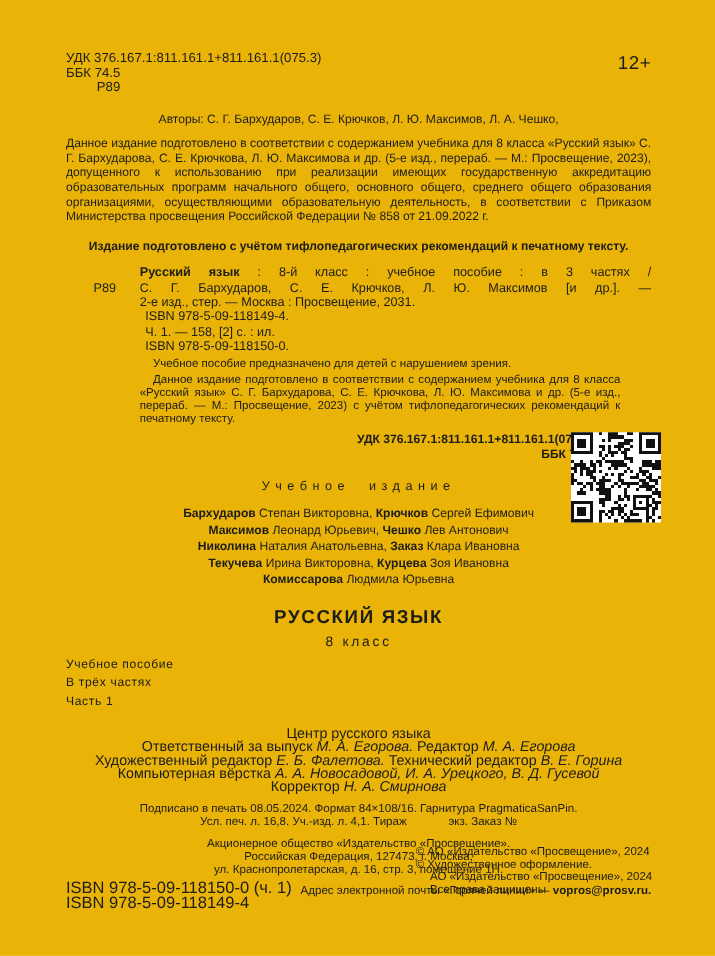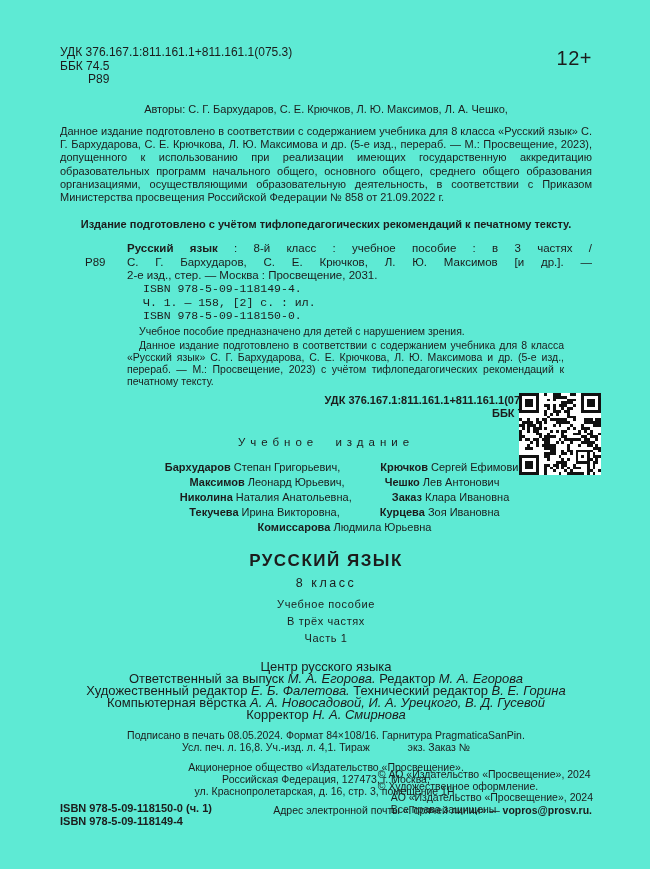--- a/index.html
+++ b/index.html
@@ -1,69 +1,69 @@
 <!DOCTYPE html>
 <html><head>
 <meta charset="utf-8">
 <style>
   html,body { margin:0; padding:0; background:#ffffff; }
   .page {
     width:650px; height:869px; box-sizing:border-box; position:relative;
-    margin:0 auto; background:#5eead4; overflow:hidden;
+    margin:0 auto; background:#eab308; overflow:hidden;
     padding:46px 58px 0 60px;
     font-family:"Liberation Sans","DejaVu Sans",sans-serif;
     color:#1c1c1c;
     -webkit-font-smoothing:antialiased;
   }
   .top-row { display:flex; justify-content:space-between; align-items:flex-start; }
   .codes { font-size:12px; line-height:13.5px; }
   .codes .indent { padding-left:28px; }
-  .age { font-size:20px; line-height:22px; letter-spacing:0.5px; margin-top:1px; }
+  .age { font-size:17px; line-height:22px; letter-spacing:0.5px; margin-top:1px; }
 
   .authors { text-align:center; font-size:11px; line-height:13.5px; margin-top:16px; }
   .authors b { font-weight:normal; }
 
   .conformity { text-align:justify; font-size:11px; line-height:13.2px; margin:9px 0 0 0; }
 
   .typhlo { text-align:center; font-weight:bold; font-size:11px; line-height:13px; margin-top:14px; }
 
   .bib { position:relative; margin-top:11px; padding-left:67px; font-size:11.5px; line-height:13.4px; }
   .bib-code { position:absolute; left:25px; top:13.4px; }
   .bib-line.j { text-align:justify; text-align-last:justify; }
-  .bib-line.ind { margin-left:16px;font-family:Liberation Mono, monospace; }
+  .bib-line.ind { margin-left:5px; }
   .bib-note { font-size:10.5px; line-height:11.8px; text-indent:12px; text-align:justify;
               width:437px; margin:3px 0 0 0; }
   .bib-udk { font-weight:bold; font-size:11px; line-height:13px; text-align:right;
              padding-right:53px; margin-top:6px; }
 
   .edition-heading { text-align:center; font-size:11.5px; letter-spacing:5px; word-spacing:9px; margin-top:16px; }
 
   .names { text-align:center; font-size:11px; line-height:15px; margin-top:12px; }
-  .names b { font-weight:bold;margin-left:37px; }
+  .names b { font-weight:bold; }
 
   .qr { position:absolute; right:49px; top:393px; width:82px; height:82px; }
 
   .book-title { text-align:center; font-weight:bold; font-size:17px; letter-spacing:1.5px; margin-top:16px; }
   .grade { text-align:center; font-size:12.5px; letter-spacing:2.5px; margin-top:5px; }
-  .sub { text-align:center; font-size:11px; letter-spacing:0.6px; margin-top:5px; }
+  .sub { font-size:11px; letter-spacing:0.6px; margin-top:5px; }
   .sub.first { margin-top:8px; }
 
   .staff { text-align:center; font-size:13px; line-height:12px; margin-top:17px; }
   .staff i { font-style:italic; }
 
   .print-info { text-align:center; font-size:10.5px; line-height:12px; margin-top:8px; }
   .pre { white-space:pre-wrap; }
 
   .publisher { text-align:center; font-size:10.5px; line-height:12px; margin-top:8px; }
   .email-line { text-align:right; font-size:10.5px; line-height:12px; margin-top:7px; }
   .email-line b { font-weight:bold; }
 
   .footer { position:absolute; left:60px; right:57px; bottom:42px;
             display:flex; justify-content:space-between; align-items:flex-start; }
-  .isbns { font-weight:bold; font-size:11px; line-height:12.5px;margin-top:33px; }
+  .isbns { font-weight:normal; font-size:15px; line-height:12.5px;margin-top:33px; }
   .copyright { font-size:10.5px; line-height:11.5px; }
   .copyright .cont { padding-left:13px; }
 </style>
 </head>
 <body>
 
 <div class="page">
 
   <div class="top-row">
     <div class="codes">
@@ -94,21 +94,21 @@
     <p class="bib-note">Данное издание подготовлено в соответствии с содержанием учебника для 8 класса «Русский язык» С. Г. Бархударова, С. Е. Крючкова, Л. Ю. Максимова и др. (5-е изд., перераб. — М.: Просвещение, 2023) с учётом тифлопедагогических рекомендаций к печатному тексту.</p>
     <div class="bib-udk">
       <div>УДК 376.167.1:811.161.1+811.161.1(075.3)</div>
       <div>ББК 74.5</div>
     </div>
   </div>
 
   <div class="edition-heading">Учебное издание</div>
 
   <div class="names">
-    <div class="name-line"><b>Бархударов</b><span> Степан Григорьевич, </span><b>Крючков</b><span> Сергей Ефимович</span></div>
+    <div class="name-line"><b>Бархударов</b><span> Степан Викторовна, </span><b>Крючков</b><span> Сергей Ефимович</span></div>
     <div class="name-line"><b>Максимов</b><span> Леонард Юрьевич, </span><b>Чешко</b><span> Лев Антонович</span></div>
     <div class="name-line"><b>Николина</b><span> Наталия Анатольевна, </span><b>Заказ</b><span> Клара Ивановна</span></div>
     <div class="name-line"><b>Текучева</b><span> Ирина Викторовна, </span><b>Курцева</b><span> Зоя Ивановна</span></div>
     <div class="name-line"><b>Комиссарова</b><span> Людмила Юрьевна</span></div>
   </div>
 
   <div class="qr">
     <svg viewBox="0 0 29 29" width="82" height="82" shape-rendering="crispEdges">
       <rect width="29" height="29" fill="#ffffff"></rect>
       <g fill="#111111">

